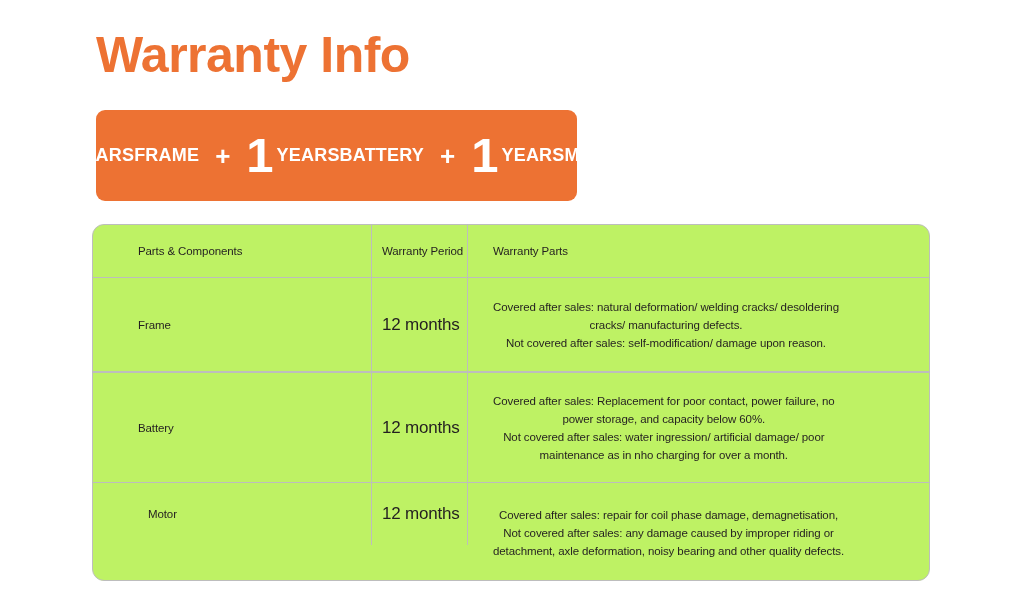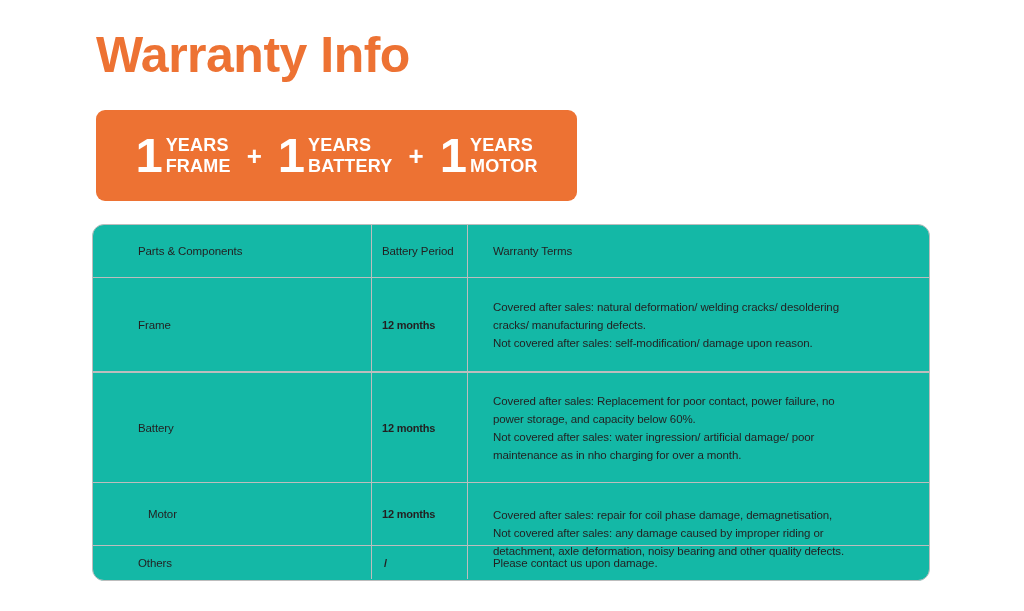--- a/index.html
+++ b/index.html
@@ -62,21 +62,21 @@
   }
   .banner-num {
     font-size: 49px;
     line-height: 49px;
     font-weight: bold;
     padding-right: 4px;
     letter-spacing: -1px;
   }
   .banner-words {
     display: flex;
-    flex-direction: column;
+    flex-direction: row;
     justify-content: center;
     line-height: 21px;
   }
   .banner-words span {
     font-size: 18px;
     font-weight: bold;
     letter-spacing: 0.2px;
     white-space: nowrap;
   }
   .banner-plus {
@@ -90,21 +90,21 @@
   
   .warranty-table {
     position: absolute;
     left: 92px;
     top: 224px;
     width: 838px;
     height: 357px;
     border: 1px solid #bdbdbd;
     border-radius: 12px;
     box-sizing: border-box;
-    background: #14b8a6;
+    background: #bef264;
     overflow: hidden;
   }
   .t-row {
     display: flex;
     box-sizing: border-box;
     width: 100%;
   }
   .t-row.header-row { height: 53px; border-bottom: 1px solid #bdbdbd; }
   .t-row.row-frame  { height: 95px; border-bottom: 2px solid #bdbdbd; }
   .t-row.row-battery{ height: 110px; border-bottom: 1px solid #bdbdbd; }
@@ -149,37 +149,36 @@
 
   .part-label {
     font-size: 11.5px;
     color: #231f20;
     padding-left: 45px;
     letter-spacing: -0.1px;
   }
   .part-label.indent { padding-left: 55px; }
 
   .period-label {
-    font-size: 11px;
+    font-size: 17px;
     color: #231f20;
     padding-left: 10px;
     letter-spacing: -0.2px;
-    font-weight: bold;
   }
   .period-label.slash { padding-left: 12px; }
 
   .terms-text {
     font-size: 11.5px;
     line-height: 18px;
     color: #231f20;
     padding-left: 25px;
     padding-right: 18px;
     letter-spacing: -0.1px;
   }
-  .terms-text .line { display: block; }
+  .terms-text .line { display: block; text-align: center; }
 
   .row-motor .terms-text { padding-top: 2px; margin-top: 36px; }
 </style>
 </head>
 <body>
 
 <div class="page">
 
   <div class="page-title">Warranty Info</div>
 
@@ -217,24 +216,24 @@
     </div>
   </div>
 
   <div class="warranty-table">
 
     <div class="t-row header-row">
       <div class="cell-parts">
         <span class="h-text h-parts">Parts &amp; Components</span>
       </div>
       <div class="cell-period">
-        <span class="h-text h-period">Battery Period</span>
-      </div>
-      <div class="cell-terms">
-        <span class="h-text h-terms">Warranty Terms</span>
+        <span class="h-text h-period">Warranty Period</span>
+      </div>
+      <div class="cell-terms">
+        <span class="h-text h-terms">Warranty Parts</span>
       </div>
     </div>
 
     <div class="t-row row-frame">
       <div class="cell-parts">
         <span class="part-label">Frame</span>
       </div>
       <div class="cell-period">
         <span class="period-label">12 months</span>
       </div>
@@ -273,29 +272,16 @@
       </div>
       <div class="cell-terms">
         <div class="terms-text">
           <span class="line">Covered after sales:  repair for coil phase damage, demagnetisation,</span>
           <span class="line">Not covered after sales: any damage caused by improper riding or</span>
           <span class="line">detachment, axle deformation, noisy bearing and other quality defects.</span>
         </div>
       </div>
     </div>
 
-    <div class="t-row row-others">
-      <div class="cell-parts">
-        <span class="part-label">Others</span>
-      </div>
-      <div class="cell-period">
-        <span class="period-label slash">/</span>
-      </div>
-      <div class="cell-terms">
-        <div class="terms-text">
-          <span class="line">Please contact us upon damage.</span>
-        </div>
-      </div>
-    </div>
 
   </div>
 
 </div>
 
 </body></html>

